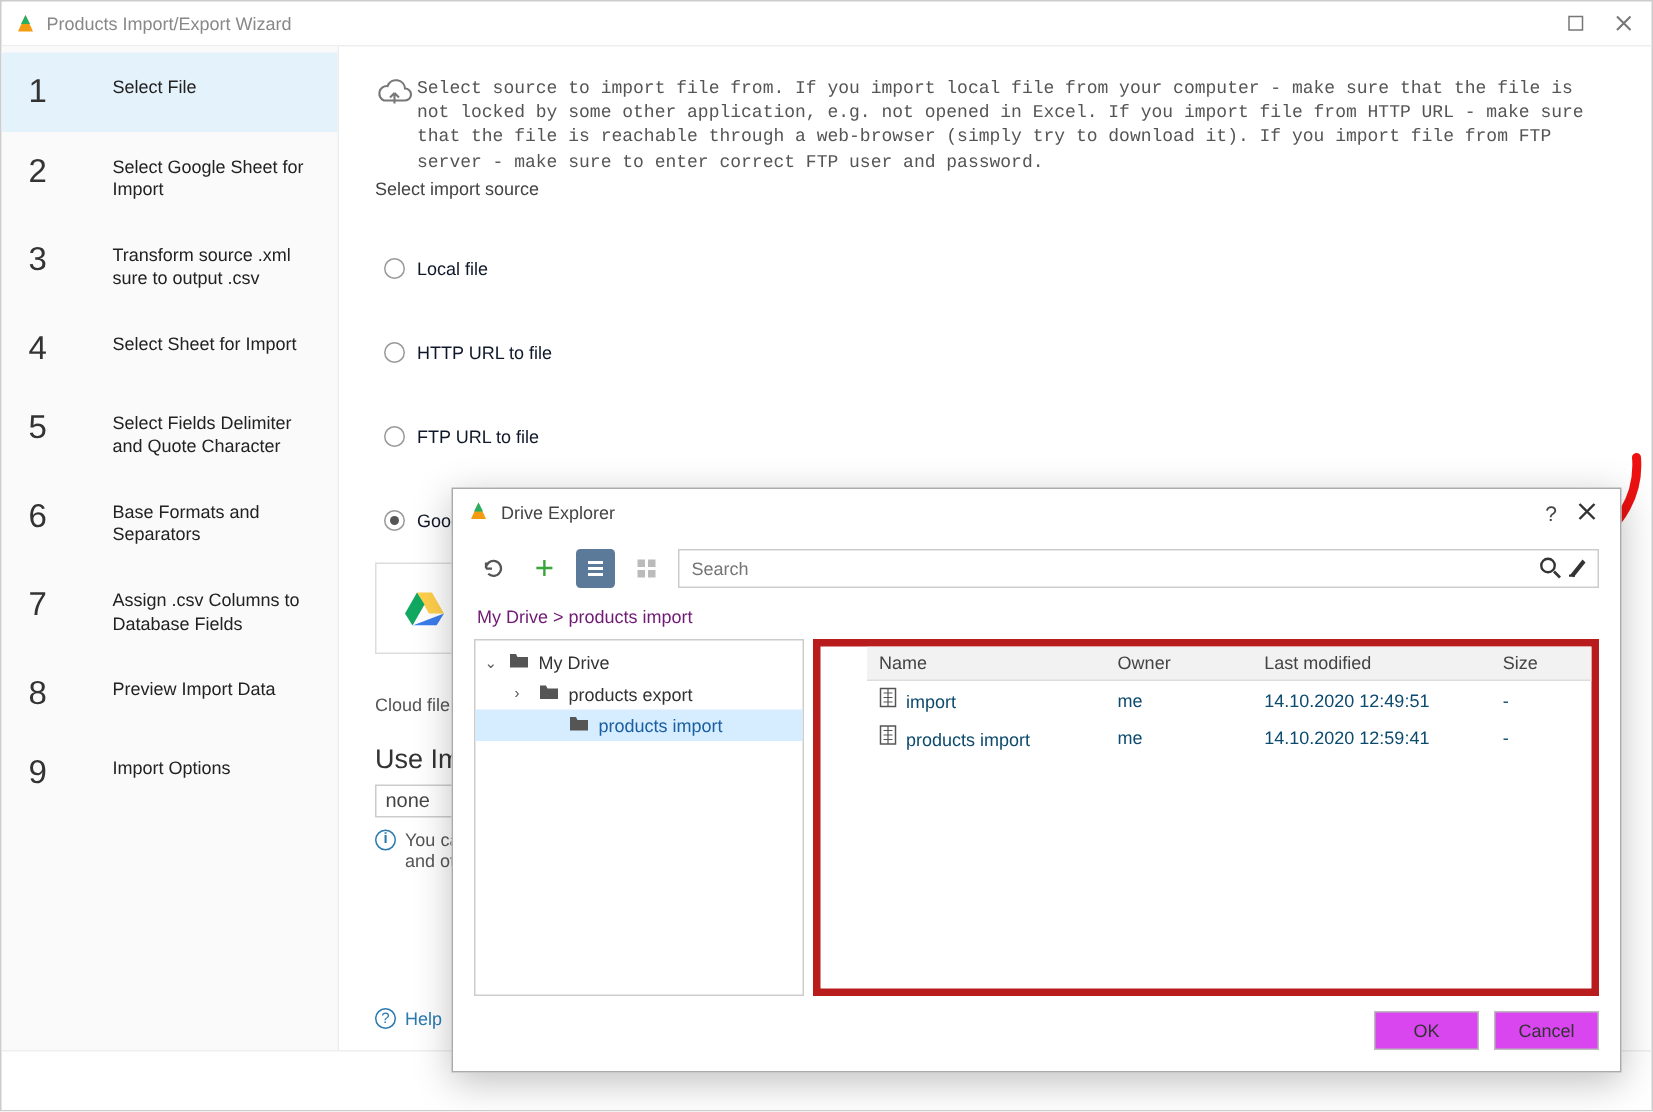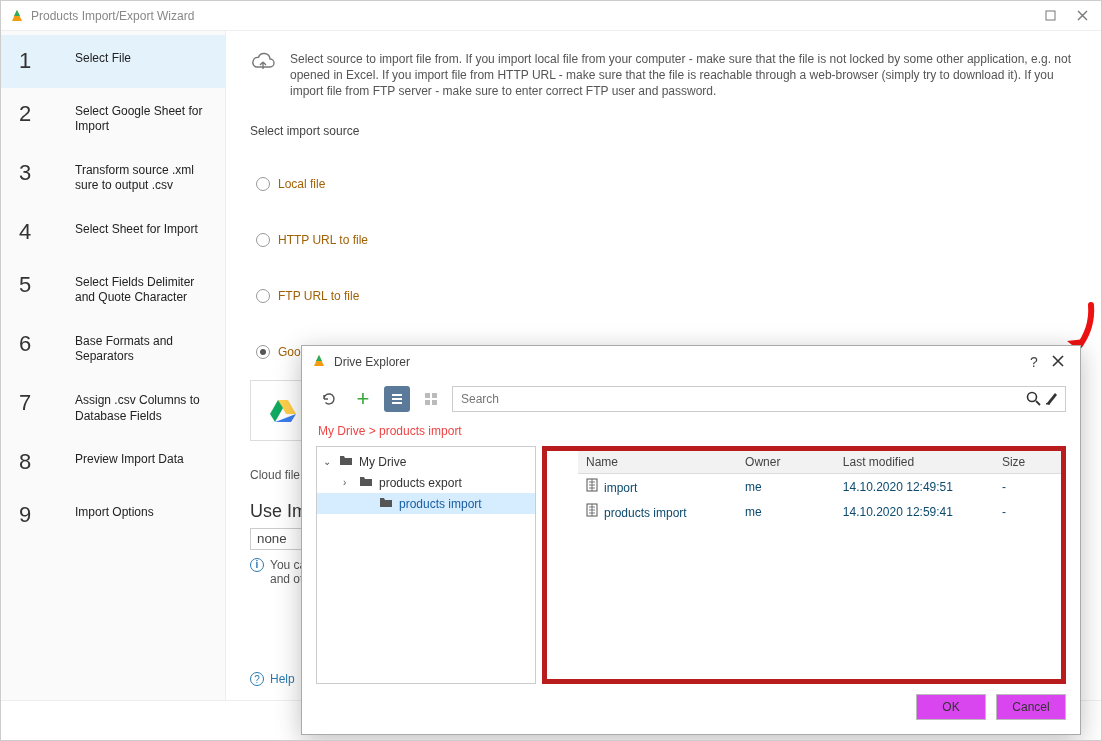--- a/index.html
+++ b/index.html
@@ -17,27 +17,27 @@
 
   
   .sidebar { width: 225px; background: #fafafa; border-right: 1px solid #eee; padding-top: 4px; }
   .step { display: flex; align-items: flex-start; padding: 12px 12px 12px 18px; gap: 12px; cursor: pointer; line-height: 1.3; }
   .step.active { background: #e4f2fb; }
   .step .num { font-size: 22px; font-weight: 300; color: #333; min-width: 14px; }
   .step .label { font-size: 12px; color: #222; padding-top: 4px; margin-left: 30px; }
 
   
   .main { flex: 1; padding: 20px 24px 12px 24px; position: relative; }
-  .intro { display: flex; gap: 14px; margin-bottom: 24px; }
+  .intro { display: flex; gap: 2px; margin-bottom: 3px; font-family: Liberation Mono, monospace; }
   .intro .cloud-icon { color: #777; }
   .intro p { margin: 0; color: #555; line-height: 1.35; font-size: 12px; }
 
   .section-label { color: #444; margin-bottom: 6px; display:block; }
   .radio-list { margin-left: 6px; margin-bottom: 18px; }
-  .radio-row { display: flex; align-items: center; gap: 8px; padding: 3px 0; color:#a16207;margin-top:36px; }
+  .radio-row { display: flex; align-items: center; gap: 8px; padding: 3px 0; color:#0f172a;margin-top:36px; }
   .radio-outer { width:14px; height:14px; border:1px solid #999; border-radius:50%; display:flex; align-items:center; justify-content:center; }
   .radio-inner { width:6px; height:6px; border-radius:50%; background:#555; display:none; }
   .radio-row.selected .radio-inner { display:block; }
 
   .drive-box { border:1px solid #ddd; padding:14px 18px; display:flex; align-items:center; gap:14px; margin-bottom: 22px; }
   .drive-logo { width:28px; height:24px; }
   .drive-info { flex:1; }
   .drive-info .name { font-weight:600; font-size:15px; color:#333; }
   .drive-info .email { color:#bbb; filter: blur(2px); font-size:12px; }
   .drive-drop { color:#555; font-size:10px; padding:6px; }
@@ -54,35 +54,35 @@
 
   .help-row { position:absolute; left:24px; bottom:14px; display:flex; align-items:center; gap:6px; color:#2a7ab0; }
   .help-row .q { width:14px; height:14px; border:1.5px solid #2a7ab0; border-radius:50%; display:flex; align-items:center; justify-content:center; font-size:10px; }
 
   .footer { height: 40px; border-top:1px solid #eee; }
 
   
   .pointer-arrow { position:absolute; right:4px; top:270px; pointer-events:none; }
 
   
-  .modal { position:absolute; left:300px; top:344px; width:780px; height:390px; background:#fff; border:1px solid #aaa; box-shadow: 0 6px 24px rgba(0,0,0,.25); display:flex; flex-direction:column; }
+  .modal { position:absolute; left:300px; top:324px; width:780px; height:390px; background:#fff; border:1px solid #aaa; box-shadow: 0 6px 24px rgba(0,0,0,.25); display:flex; flex-direction:column; }
   .modal-title { height:32px; display:flex; align-items:center; padding:0 10px; }
   .modal-title .app-icon { width:16px; height:16px; margin-right:6px; }
   .modal-title .t { flex:1; color:#444; }
   .modal-title .mctrl { width:24px; text-align:center; color:#444; font-size:14px; }
 
   .modal-toolbar { display:flex; align-items:center; gap:8px; padding:8px 14px 6px 14px; }
   .tool-btn { width:26px; height:26px; display:flex; align-items:center; justify-content:center; color:#555; border-radius:3px; }
   .tool-btn.list-active { background:#5b7a99; color:#fff; }
   .tool-btn.plus { color:#3aa63a; font-size:22px; font-weight:300; }
   .search-box { flex:1; display:flex; align-items:center; border:1px solid #ccc; height:26px; padding:0 6px; }
   .search-box input { border:none; outline:none; flex:1; font-size:12px; color:#555; }
   .search-box .sicon { color:#555; margin-left:4px; }
 
-  .breadcrumb { padding: 6px 16px 8px; color:#ef4444; }
+  .breadcrumb { padding: 6px 16px 8px; color:#701a75; }
 
   .modal-body { flex:1; display:flex; gap:6px; padding:0 14px; min-height:0; }
   .tree { width:220px; border:1px solid #ccc; overflow:auto; padding:4px 0; }
   .tree-row { display:flex; align-items:center; gap:6px; padding:3px 6px; color:#333; }
   .tree-row.depth1 { padding-left: 6px; }
   .tree-row.depth2 { padding-left: 26px; }
   .tree-row.depth3 { padding-left: 46px; }
   .tree-row.sel { background:#d6ecff; }
   .tree-row .exp { width:10px; color:#555; font-size:10px; }
   .tree-row .fld { color:#444; }

